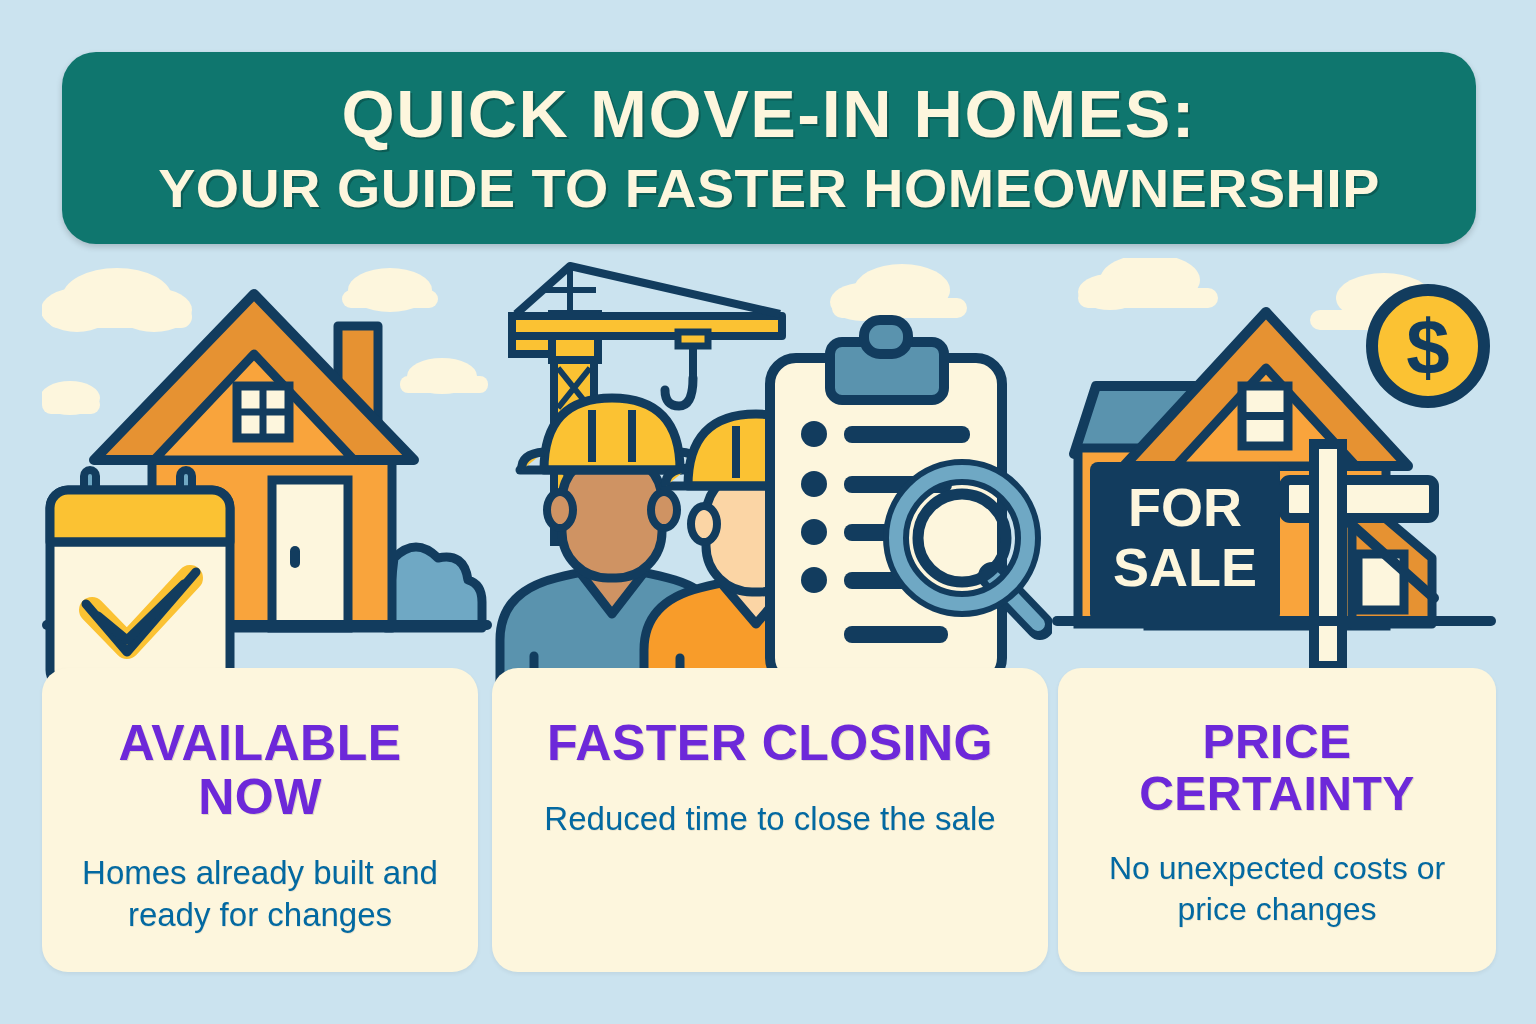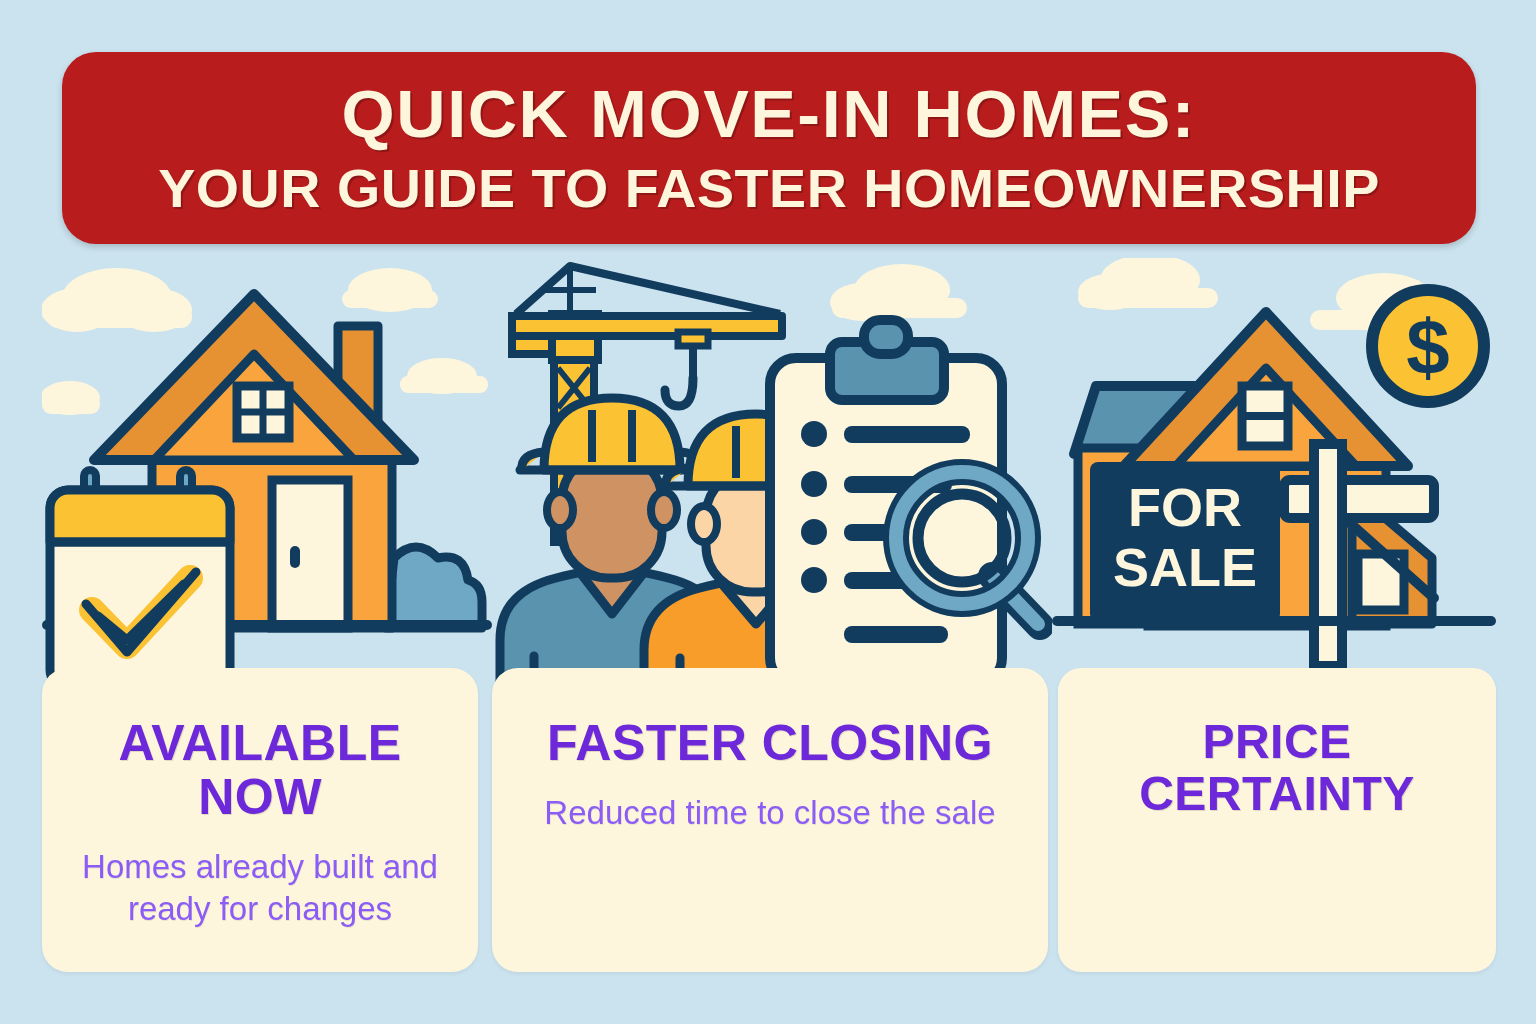--- a/index.html
+++ b/index.html
@@ -15,21 +15,21 @@
     position: relative;
   }
 
   
   .banner {
     position: absolute;
     left: 62px;
     top: 52px;
     width: 1414px;
     height: 192px;
-    background: #b91c1c;
+    background: #0f766e;
     border-radius: 34px;
     box-shadow: 0 3px 6px rgba(0,0,0,0.18);
     display: flex;
     flex-direction: column;
     align-items: center;
     justify-content: center;
     box-sizing: border-box;
   }
   .banner-line1 {
     color: #fdf6dd;
@@ -95,25 +95,25 @@
 
   .card-title {
     color: #6d28d9;
     font-size: 50px;
     font-weight: bold;
     line-height: 1.08;
     letter-spacing: 0.5px;
     text-shadow: 1px 1px 0 rgba(0,0,0,0.12);
   }
   .card-desc {
-    color: #8b5cf6;
+    color: #0369a1;
     font-size: 33px;
     font-weight: normal;
     line-height: 1.28;
-    margin-top: 22px;
+    margin-top: 28px;
     text-shadow: 0.5px 0.5px 0 rgba(0,0,0,0.08);
   }
   .card-3 .card-title { font-size: 48px; }
   .card-3 .card-desc  { font-size: 32px; }
   .card-2 .card-desc  { font-size: 33px; }
   svg { display: block; }
 </style>
 </head>
 <body>
 
@@ -336,14 +336,15 @@
   <div class="card card-1">
     <div class="card-title">AVAILABLE NOW</div>
     <div class="card-desc">Homes already built and ready for changes</div>
   </div>
   <div class="card card-2">
     <div class="card-title">FASTER CLOSING</div>
     <div class="card-desc">Reduced time to close the sale</div>
   </div>
   <div class="card card-3">
     <div class="card-title">PRICE CERTAINTY</div>
+    <div class="card-desc">No unexpected costs or price changes</div>
   </div>
 </div>
 
 </body></html>

